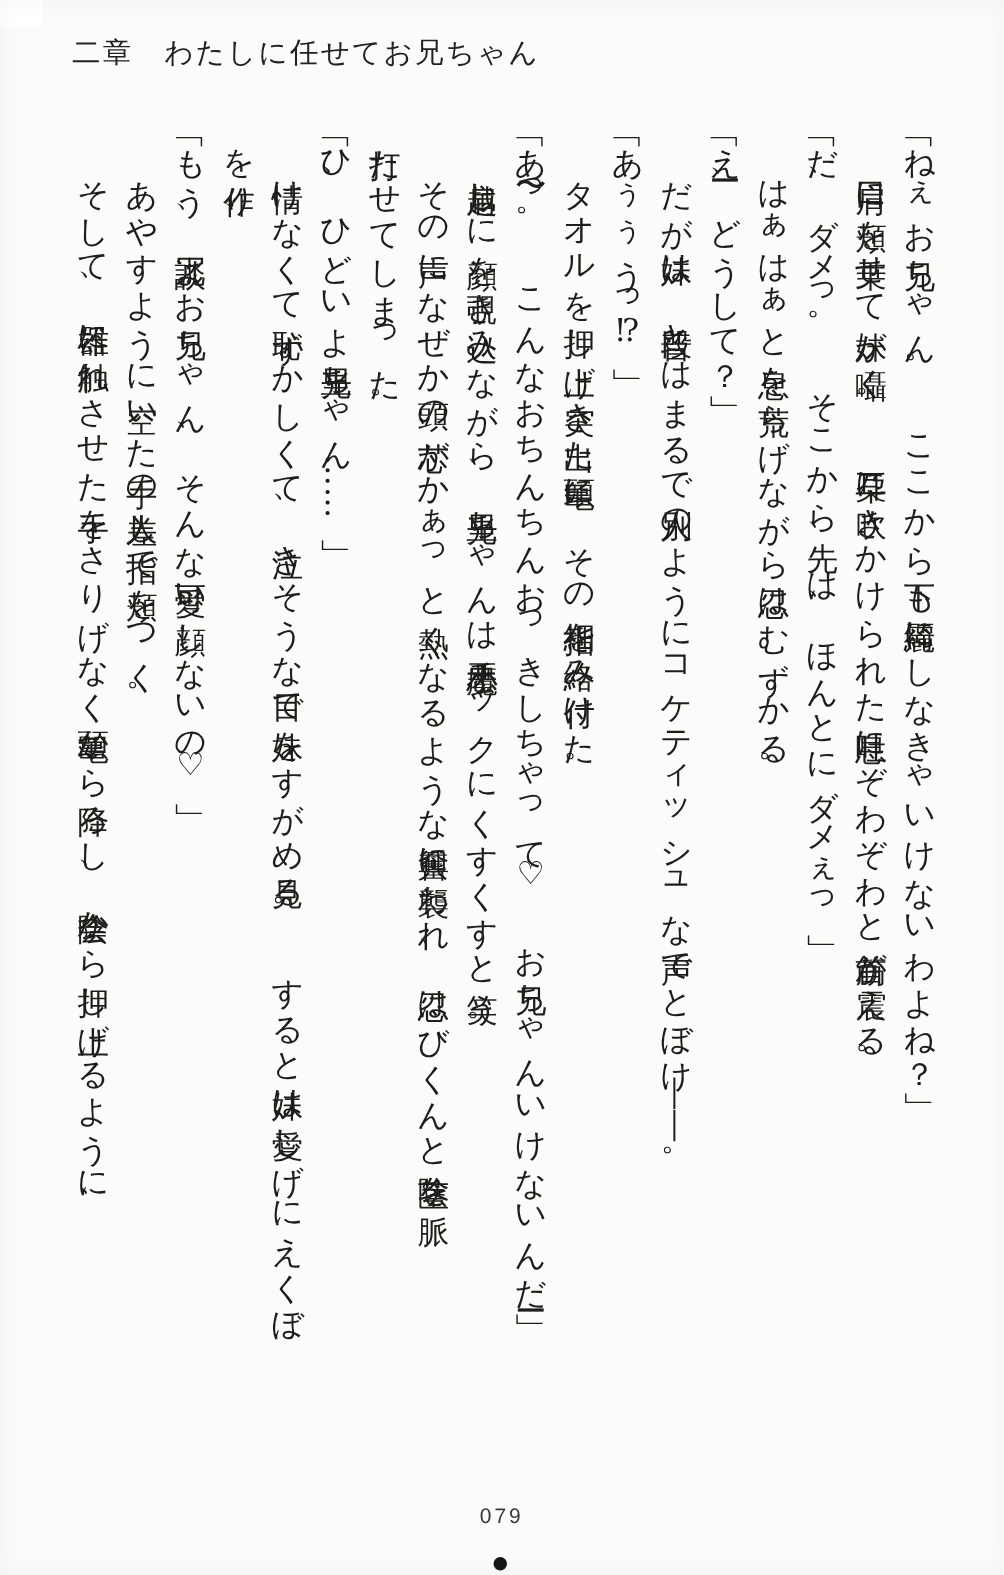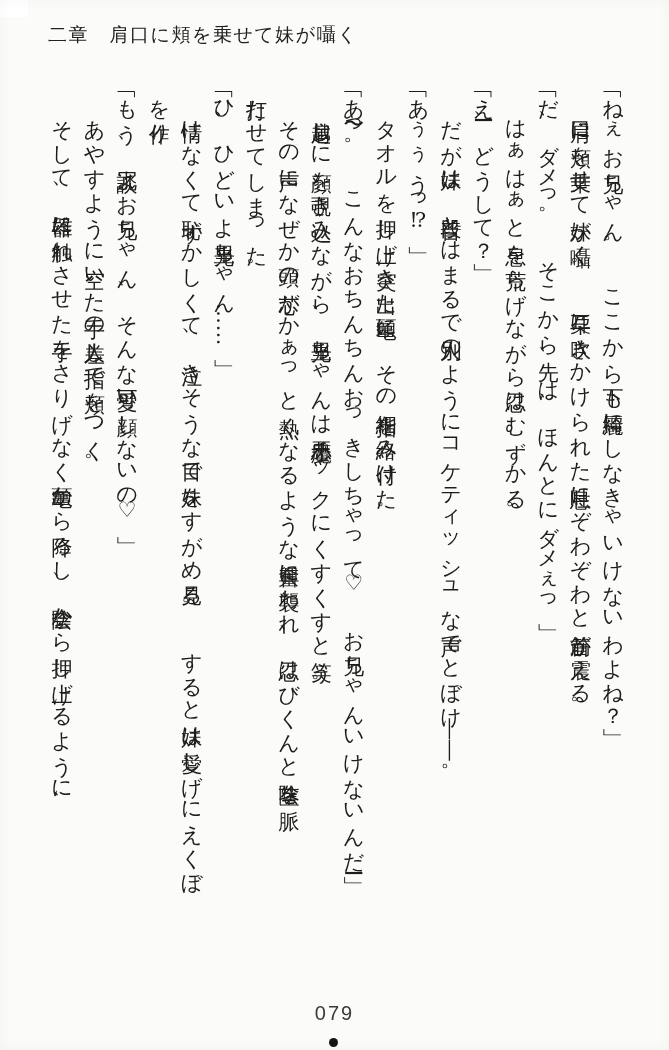--- a/index.html
+++ b/index.html
@@ -46,21 +46,21 @@
     white-space: nowrap;
     letter-spacing: 0.5px;
   }
   .page-number {
     position: absolute;
     top: 1002px;
     left: 0;
     width: 100%;
     text-align: center;
     font-family: "Liberation Sans", "DejaVu Sans", sans-serif;
-    font-size: 20px;
+    font-size: 14px;
     letter-spacing: 2px;
     color: #3a3a38;
   }
   .footer-dot {
     position: absolute;
     top: 1038px;
     left: 329px;
     width: 9px;
     height: 9px;
     border-radius: 50%;
@@ -76,21 +76,21 @@
     background: #ffffff;
   }
 </style>
 </head>
 <body>
 
 <div class="page">
 
   <div class="scan-patch"></div>
 
-  <div class="chapter-header">二章　肩口に頬を乗せて妹が囁く</div>
+  <div class="chapter-header">二章　わたしに任せてお兄ちゃん</div>
 
   <div class="text-block">
       <div class="tcol">「ねぇお兄ちゃん。　ここから下も綺麗にしなきゃいけないわよね？」</div>
       <div class="tcol">　肩口に頬を乗せて妹が囁く。　耳朶に吹きかけられた吐息にぞわぞわと首筋が震える。</div>
       <div class="tcol">「だ、ダメっ。　そこから先、は、ほんとにダメぇっ」</div>
       <div class="tcol">　はぁはぁと息を荒らげながら忍はむずかる。</div>
       <div class="tcol">「えー、どうして？」</div>
       <div class="tcol">　だが妹は、普段とはまるで別人のようにコケティッシュな声でとぼけ――。</div>
       <div class="tcol">「あぅぅうっ⁉」</div>
       <div class="tcol">　タオルを押し上げ突き出た亀頭に、その細指を絡み付けた。</div>

